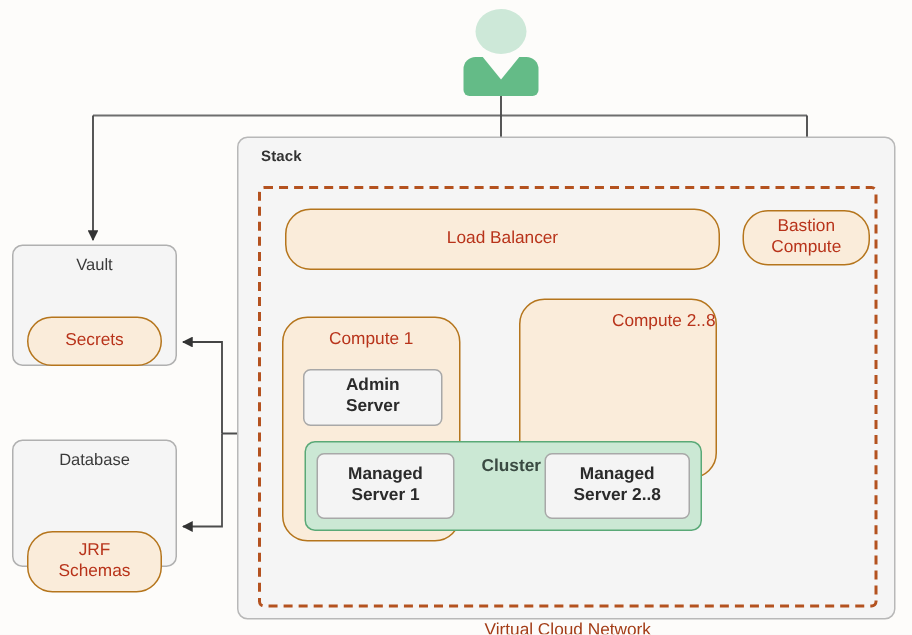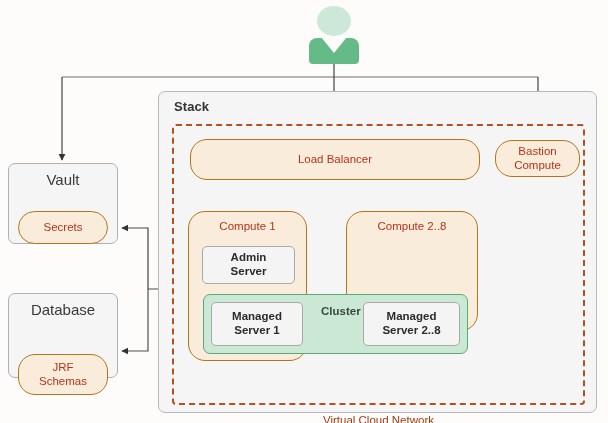--- a/index.html
+++ b/index.html
@@ -34,39 +34,39 @@
   }
 
   
   .container-grey {
     background: #f5f5f5;
     border: 1px solid #b8b8b8;
     border-radius: 7px;
   }
   .container-label {
     position: absolute;
-    font-size: 13px;
+    font-size: 10px;
     font-weight: bold;
     color: #333333;
     letter-spacing: .1px;
   }
 
   
   .box-grey {
     background: #f5f5f5;
     border: 1px solid #b0b0b0;
     border-radius: 7px;
   }
   .box-grey-title {
     position: absolute;
     width: 100%;
     top: 7px;
     left: 0;
     text-align: center;
-    font-size: 15px;
+    font-size: 11px;
     color: #3a3a3a;
   }
 
   
   .vcn {
     position: absolute;
     box-sizing: border-box;
     border: 2.5px dashed #b4521f;
     border-radius: 4px;
   }
@@ -187,21 +187,21 @@
 
   <div class="node box-orange" style="left:495px; top:140px; width:85px; height:37px; flex-direction:column;">
     <span>Bastion</span>
     <span>Compute</span>
   </div>
 
   <div class="node box-orange top-label" style="left:188px; top:211px; width:119px; height:150px;">
     <span>Compute 1</span>
   </div>
 
-  <div class="node box-orange top-label" style="left:346px; top:211px; width:132px; height:120px;">
+  <div class="node box-orange top-label" style="left:346px; top:199px; width:132px; height:120px;justify-content:flex-end;">
     <span>Compute 2..8</span>
   </div>
 
   <div class="node box-server" style="left:202px; top:246px; width:93px; height:38px; flex-direction:column;">
     <span>Admin</span>
     <span>Server</span>
   </div>
 
   <div class="node cluster" style="left:203px; top:294px; width:265px; height:60px;"></div>
   <span class="cluster-label" style="left:321px; top:305px;font-weight:bold;">Cluster</span>

